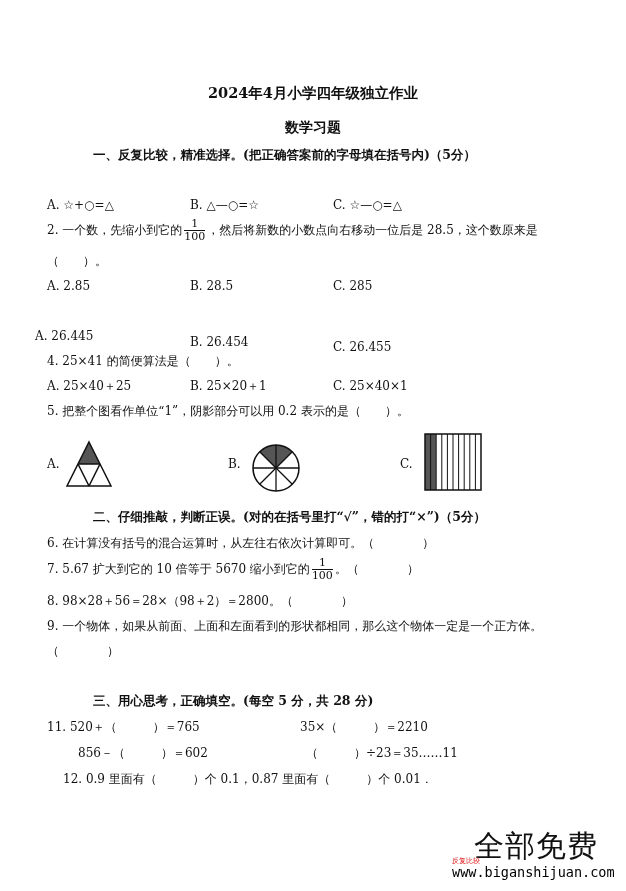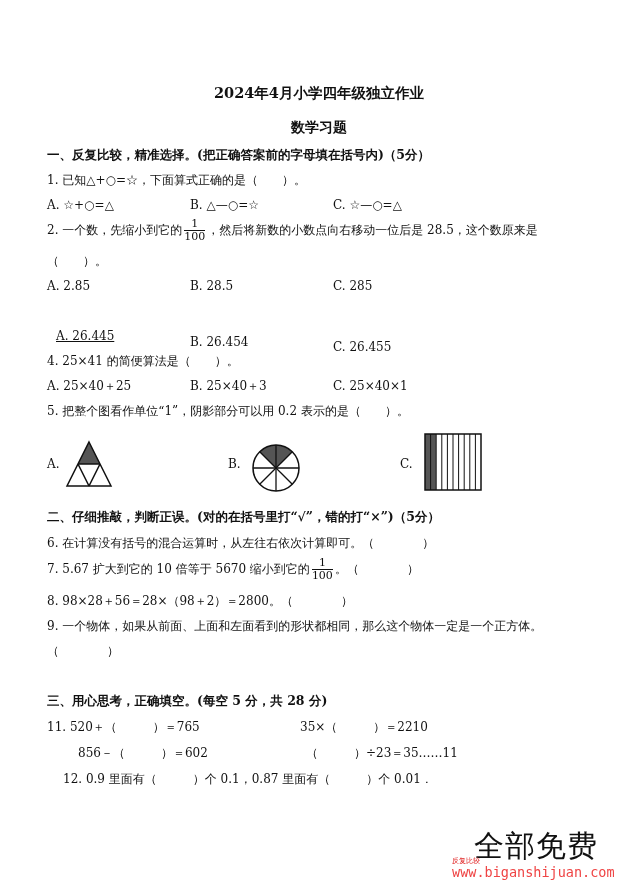--- a/index.html
+++ b/index.html
@@ -1,62 +1,61 @@
 <!DOCTYPE html>
 <html><head>
 <meta charset="utf-8">
 <style>
   * { box-sizing: border-box; margin: 0; padding: 0; }
   html, body { width: 626px; height: 891px; background: #ffffff; overflow: hidden; }
   body { position: relative; font-family: "DejaVu Serif", "Liberation Serif", serif; color: #111; }
   .page { position: absolute; left: 0; top: 0; width: 626px; height: 891px; }
   .line { position: absolute; left: 47px; font-size: 12px; line-height: 16px; white-space: nowrap; }
-  .title { position: absolute; left: 12px; width: 614px; text-align: center; font-weight: bold; font-size: 14.5px; }
-  .section { font-weight: bold; font-size: 12.5px; }
+  .title { position: absolute; left: 6px; width: 614px; text-align: center; font-weight: bold; font-size: 14.5px; }
+  .section { font-weight: bold; font-size: 12.5px; margin-left: 46px; }
   .opt { position: absolute; font-size: 12px; line-height: 16px; white-space: nowrap; }
   .frac { display: inline-block; vertical-align: middle; text-align: center; font-size: 11px; line-height: 12px; margin: 0 2px; }
   .frac .num { display: block; border-bottom: 1px solid #111; padding: 0 1px; }
   .frac .den { display: block; }
   .figlabel { position: absolute; font-size: 12px; }
   .fig { position: absolute; }
   .logo { position: absolute; left: 452px; top: 826px; }
   .logo-main { position: absolute; left: 94px; top: 0; font-family: "DejaVu Sans", sans-serif; font-size: 30px; color: #111; white-space: nowrap; letter-spacing: 1px; }
   .logo-tag { position: absolute; left: 72px; top: 30px; font-family: "DejaVu Sans", sans-serif; font-size: 7px; color: #e02020; white-space: nowrap; }
-  .logo-url { position: absolute; left: 72px; top: 38px; font-family: "DejaVu Sans Mono", "Liberation Mono", monospace; font-size: 13.5px; color: #ef4444; white-space: nowrap; }
+  .logo-url { position: absolute; left: 72px; top: 38px; font-family: "DejaVu Sans Mono", "Liberation Mono", monospace; font-size: 13.5px; color: #000000; white-space: nowrap; }
 </style>
 </head>
 <body>
 
 <div class="page">
 
   <div class="title" style="top:84px;">2024年4月小学四年级独立作业</div>
   <div class="title" style="top:119px; font-size:14px;">数学习题</div>
 
   <div class="line section" style="top:147px;">一、反复比较，精准选择。(把正确答案前的字母填在括号内)（5分）</div>
 
-  <div class="line" style="top:172px;">1. 已知△+○=☆，下面算式正确的是（　　）。</div>
   <div class="opt" style="left:47px; top:197px;">A. ☆+○=△</div>
   <div class="opt" style="left:190px; top:197px;">B. △—○=☆</div>
   <div class="opt" style="left:333px; top:197px;">C. ☆—○=△</div>
 
   <div class="line" style="top:218px;">
     <span>2. 一个数，先缩小到它的</span><span class="frac"><span class="num">1</span><span class="den">100</span></span><span>，然后将新数的小数点向右移动一位后是 28.5，这个数原来是</span>
   </div>
   <div class="line" style="top:253px;">（　　）。</div>
   <div class="opt" style="left:47px; top:278px;">A. 2.85</div>
   <div class="opt" style="left:190px; top:278px;">B. 28.5</div>
   <div class="opt" style="left:333px; top:278px;">C. 285</div>
 
-  <div class="opt" style="left:56px; top:328px;text-decoration:underline;">A. 26.445</div>
+  <div class="opt" style="left:35px; top:328px;">A. 26.445</div>
   <div class="opt" style="left:190px; top:328px;margin-top:6px;">B. 26.454</div>
   <div class="opt" style="left:333px; top:328px;margin-top:11px;">C. 26.455</div>
 
   <div class="line" style="top:353px;">4. 25×41 的简便算法是（　　）。</div>
   <div class="opt" style="left:47px; top:378px;">A. 25×40＋25</div>
-  <div class="opt" style="left:190px; top:378px;">B. 25×40＋3</div>
+  <div class="opt" style="left:190px; top:378px;">B. 25×20＋1</div>
   <div class="opt" style="left:333px; top:378px;">C. 25×40×1</div>
 
   <div class="line" style="top:403px;">5. 把整个图看作单位“1”，阴影部分可以用 0.2 表示的是（　　）。</div>
 
   <div class="figlabel" style="left:47px; top:457px;">A.</div>
   <svg class="fig" style="left:64px; top:440px;" width="50" height="50" viewBox="0 0 50 50">
     <polygon points="25,2 36,24 14,24" fill="#555555"></polygon>
     <polygon points="25,2 47,46 3,46" fill="none" stroke="#111" stroke-width="1.5"></polygon>
     <line x1="14" y1="24" x2="36" y2="24" stroke="#111" stroke-width="1.5"></line>
     <line x1="14" y1="24" x2="25" y2="46" stroke="#111" stroke-width="1.5"></line>

